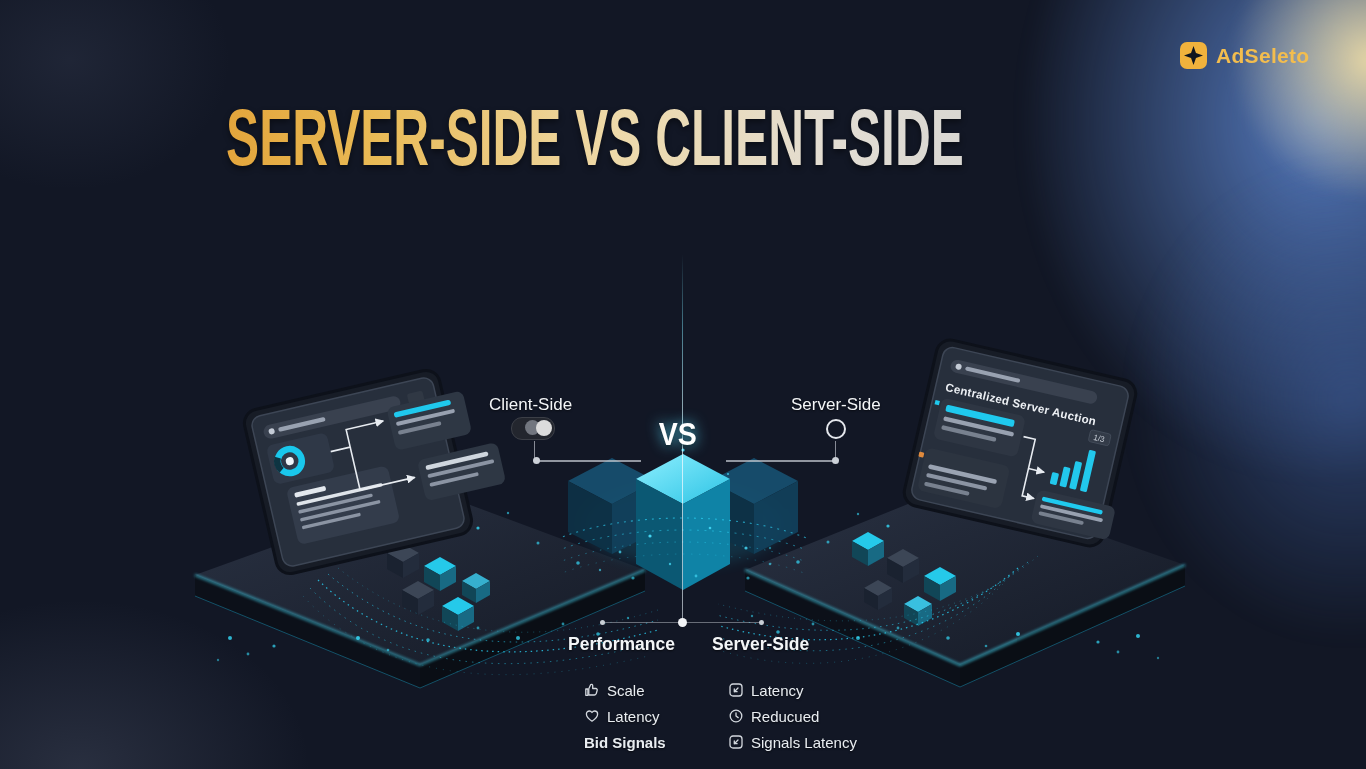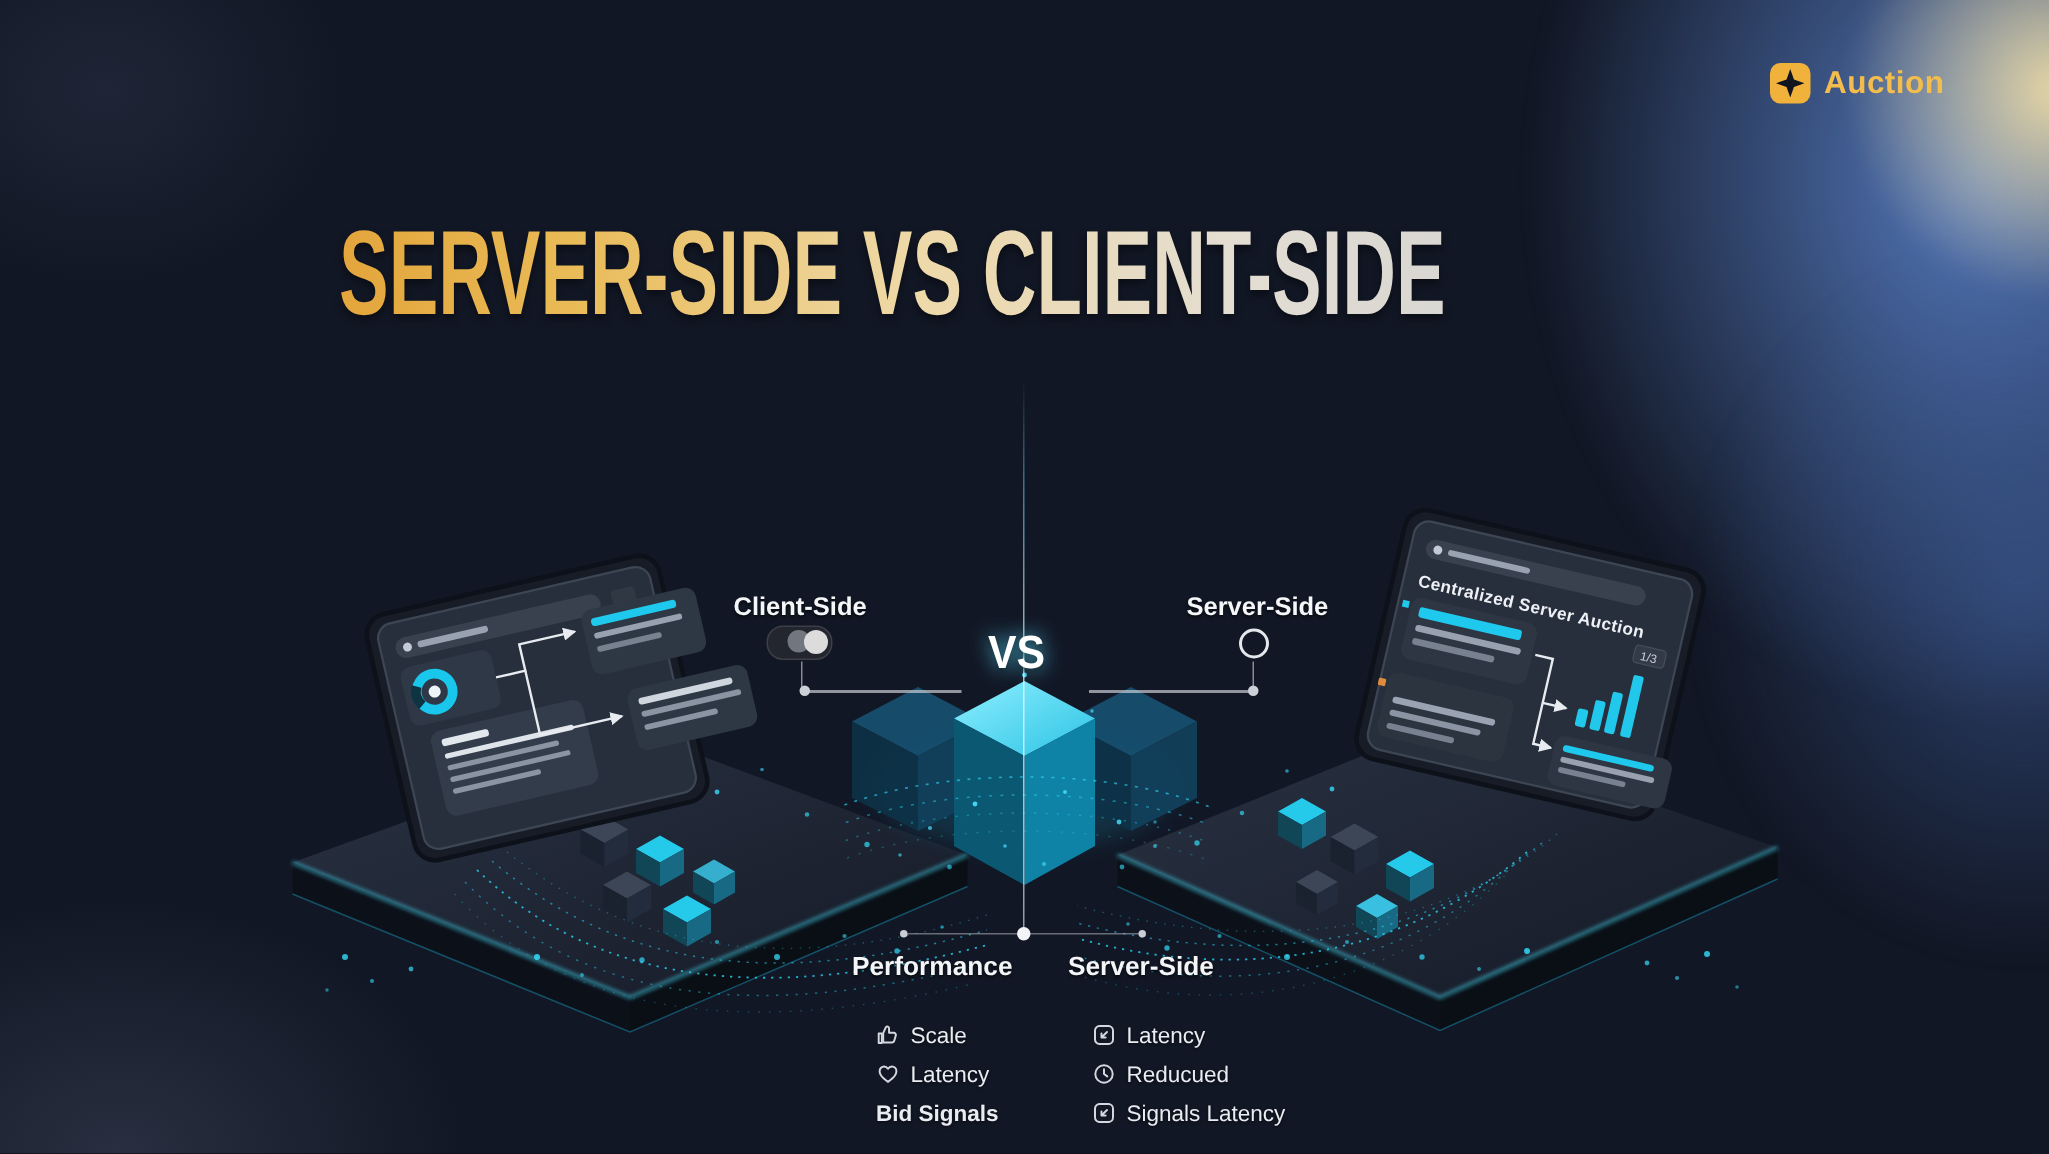--- a/index.html
+++ b/index.html
@@ -18,41 +18,41 @@
     background:radial-gradient(closest-side,rgba(122,132,158,.22),rgba(122,132,158,0));}
   .glow-tl{left:-90px;top:-70px;width:320px;height:260px;
     background:radial-gradient(closest-side,rgba(92,102,132,.18),rgba(92,102,132,0));}
   
   .logo{left:1180px;top:42px;display:flex;align-items:center;gap:9px;}
   .logo-ic{width:27px;height:27px;background:#f1b23c;border-radius:7px;position:relative;}
   .logo-ic::after{content:"";position:absolute;left:4px;top:4px;width:19px;height:19px;background:#10151f;
     clip-path:polygon(50% 0,63% 37%,100% 50%,63% 63%,50% 100%,37% 63%,0 50%,37% 37%);}
   .logo-tx{color:#f3bd4e;font-size:21px;font-weight:600;letter-spacing:.3px;}
   
-  .title-block{left:0;top:92px;width:1153px;text-align:right;margin-top:44px;}
+  .title-block{left:0;top:92px;width:1153px;text-align:right;}
   .t-line{margin:0;font-weight:700;font-size:80px;line-height:92px;white-space:nowrap;
     filter:drop-shadow(0 3px 3px rgba(0,0,0,.45));}
   .t-line span{display:inline-block;transform:scaleX(.62);transform-origin:center;
     background-clip:text;-webkit-background-clip:text;color:transparent;}
   .t1 span{background-image:linear-gradient(90deg,#e3a53c 0%,#e9ba55 20%,#eed9a8 52%,#e3ddd3 82%,#d9d7d2 100%);}
   .t2 span{transform:scaleX(.66);background-image:linear-gradient(90deg,#e6a83f 0%,#eccd92 62%,#e9d9b4 100%);}
   .subtitle{margin:14px 0 0;color:#bcc2cc;font-size:26px;font-weight:400;letter-spacing:5.5px;white-space:nowrap;}
   
   .vline{left:682px;top:254px;width:1px;height:370px;
     background:linear-gradient(180deg,rgba(110,200,220,0),rgba(110,200,220,.55) 20%,rgba(240,250,255,.75) 55%,rgba(230,240,248,.6));}
   .hseg{height:1.5px;background:rgba(200,205,212,.7);top:460px;}
   .hseg-l{left:537px;width:104px;}
   .hseg-r{left:726px;width:110px;}
   .stem{width:1px;height:18px;top:441px;background:rgba(185,190,198,.7);}
   .stem-l{left:534px;} .stem-r{left:835px;}
   .dot{border-radius:50%;background:#ccd1d8;}
   .dot-l{left:533px;top:457px;width:7px;height:7px;}
   .dot-r{left:832px;top:457px;width:7px;height:7px;}
   
-  .cmp-label{font-size:17px;font-weight:700;color:#f4f6f8;text-shadow:0 1px 2px rgba(0,0,0,.6);}
+  .cmp-label{font-size:17px;font-weight:400;color:#f4f6f8;text-shadow:0 1px 2px rgba(0,0,0,.6);}
   .lbl-client{left:489px;top:395px;} .lbl-server{left:791px;top:395px;}
   .toggle{left:511px;top:417px;width:42px;height:21px;border-radius:11px;background:#23262e;
     border:1px solid #3c3f47;}
   .toggle .mid{position:absolute;left:13px;top:2px;width:15px;height:15px;border-radius:50%;background:#72767f;}
   .toggle .knob{position:absolute;right:2px;top:1.5px;width:16px;height:16px;border-radius:50%;background:#dcdcdc;}
   .ring{left:826px;top:419px;width:16px;height:16px;border:2.4px solid #e4e7ec;border-radius:50%;}
   .vs-text{left:657px;top:417px;font-size:31px;font-weight:800;color:#fff;transform:scaleX(.92);
     text-shadow:0 0 14px rgba(90,225,255,.9),0 2px 3px rgba(0,0,0,.55);}
   
   .bconn{left:602px;top:622px;width:160px;height:1.2px;background:rgba(190,196,204,.5);}
@@ -381,21 +381,21 @@
   <div class="abs toggle">
     <div class="mid"></div>
     <div class="knob"></div>
   </div>
   <div class="abs vs-text">VS</div>
   <div class="abs cmp-label lbl-server">Server-Side</div>
   <div class="abs ring"></div>
 
   <div class="abs logo">
     <div class="logo-ic"></div>
-    <span class="logo-tx">Auction</span>
+    <span class="logo-tx">AdSeleto</span>
   </div>
 
   <div class="abs title-block">
     <h1 class="t-line t1">
       <span>SERVER-SIDE VS CLIENT-SIDE</span>
     </h1>
   </div>
 
   <div class="abs bconn"></div>
   <div class="abs dot bdot-s bdot-l"></div>

